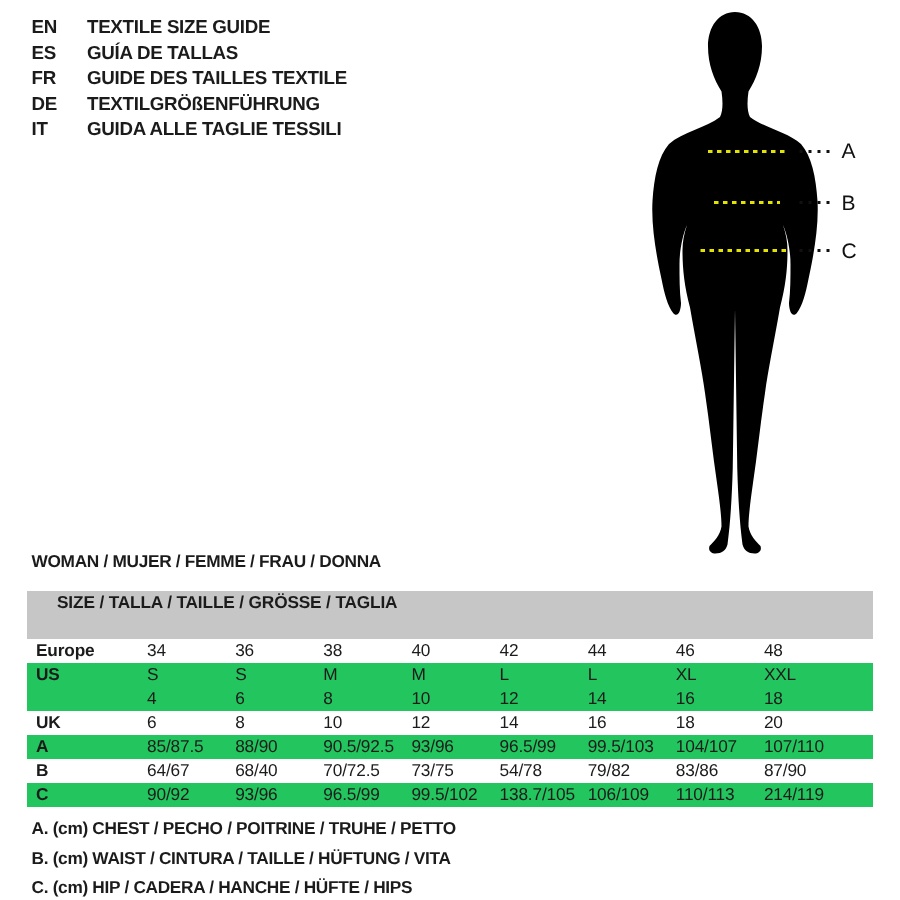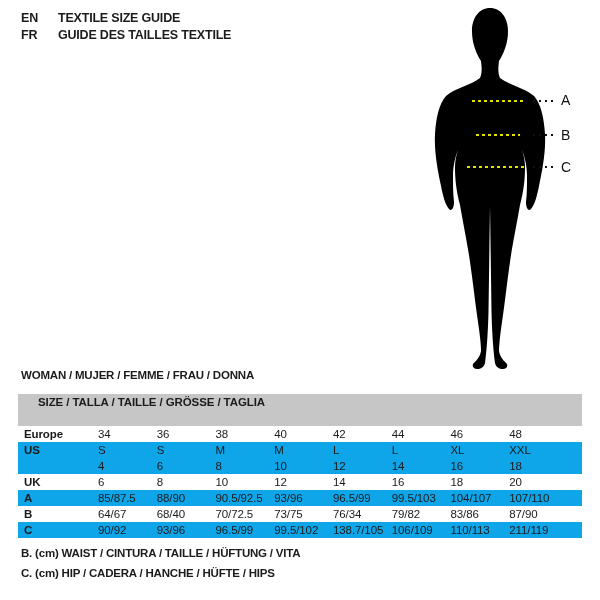--- a/index.html
+++ b/index.html
@@ -28,41 +28,53 @@
   .marker-a { top: 92px; } .marker-b { top: 127px; } .marker-c { top: 159px; }
   
   .section-title { position: absolute; left: 21px; top: 369px;
                    font-weight: 700; font-size: 11.5px; letter-spacing: -0.2px; }
   
   .size-table { position: absolute; left: 18px; top: 394px; width: 564px;
                 font-size: 11.5px; letter-spacing: -0.1px; }
   .table-header { background: #c6c6c6; height: 32px; line-height: 16px;
                   padding-left: 20px; font-weight: 600; }
   .trow { display: flex; height: 16px; line-height: 16px; padding-right: 14px; }
-  .trow.shaded { background: #0ea5e9; }
+  .trow.shaded { background: #22c55e; }
   .tlabel { width: 80px; padding-left: 6px; font-weight: bold; }
   .tcell { flex: 1; text-align: left; }
   
   .legend { position: absolute; left: 21px; top: 544px; }
   .legend-line { font-weight: 700; font-size: 11.5px; line-height: 19.5px;
                  letter-spacing: -0.2px; }
 </style>
 </head>
 <body>
 
 <div class="canvas">
 
   <div class="lang-list">
     <div class="lang-row">
       <span class="lang-code">EN</span>
       <span class="lang-text">TEXTILE SIZE GUIDE</span>
     </div>
     <div class="lang-row">
+      <span class="lang-code">ES</span>
+      <span class="lang-text">GUÍA DE TALLAS</span>
+    </div>
+    <div class="lang-row">
       <span class="lang-code">FR</span>
       <span class="lang-text">GUIDE DES TAILLES TEXTILE</span>
+    </div>
+    <div class="lang-row">
+      <span class="lang-code">DE</span>
+      <span class="lang-text">TEXTILGRÖßENFÜHRUNG</span>
+    </div>
+    <div class="lang-row">
+      <span class="lang-code">IT</span>
+      <span class="lang-text">GUIDA ALLE TAGLIE TESSILI</span>
     </div>
   </div>
 
   <svg class="figure-svg" viewBox="0 0 600 600" xmlns="http://www.w3.org/2000/svg">
     <path class="silhouette" d="M490 8
          C501 8 508 18 508 31 C508 43 504 53 499 61 C498 68 498 74 500 78
          C509 85 525 88 534 96 C541 104 544 118 545 134 C546 152 542 172 539 186
          C537 196 535 204 531 209 C528 212 526 207 526 202 C527 194 527 185 527 176
          C527 167 525 157 522 150 C524 156 525 161 525 167 C525 178 524 190 520 205
          C516 228 512 247 510 262 C507 282 505 302 502 322 C500 336 499 345 499 351
@@ -146,37 +158,38 @@
           <span class="tcell">99.5/103</span>
           <span class="tcell">104/107</span>
           <span class="tcell">107/110</span>
         </div>
         <div class="trow">
           <span class="tlabel">B</span>
           <span class="tcell">64/67</span>
           <span class="tcell">68/40</span>
           <span class="tcell">70/72.5</span>
           <span class="tcell">73/75</span>
-          <span class="tcell">76/34</span>
+          <span class="tcell">54/78</span>
           <span class="tcell">79/82</span>
           <span class="tcell">83/86</span>
           <span class="tcell">87/90</span>
         </div>
         <div class="trow shaded">
           <span class="tlabel">C</span>
           <span class="tcell">90/92</span>
           <span class="tcell">93/96</span>
           <span class="tcell">96.5/99</span>
           <span class="tcell">99.5/102</span>
           <span class="tcell">138.7/105</span>
           <span class="tcell">106/109</span>
           <span class="tcell">110/113</span>
-          <span class="tcell">211/119</span>
+          <span class="tcell">214/119</span>
         </div>
       </div>
   </div>
 
   <div class="legend">
+    <div class="legend-line">A. (cm) CHEST / PECHO / POITRINE / TRUHE / PETTO</div>
     <div class="legend-line">B. (cm) WAIST / CINTURA / TAILLE / HÜFTUNG / VITA</div>
     <div class="legend-line">C. (cm) HIP / CADERA / HANCHE / HÜFTE / HIPS</div>
   </div>
 
 </div>
 
 </body></html>

